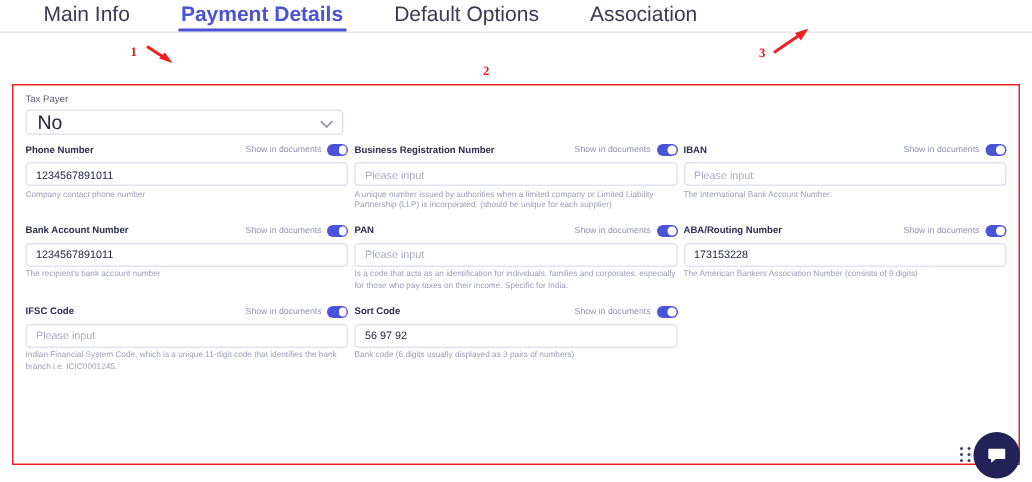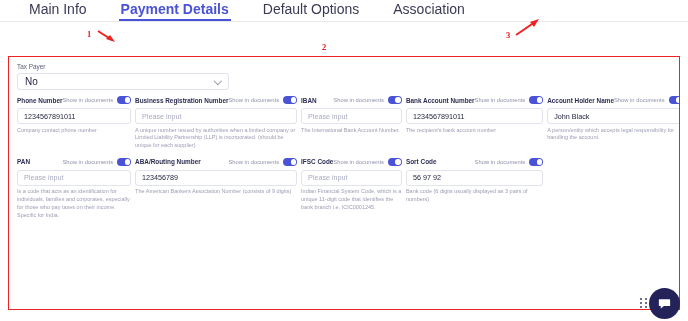--- a/index.html
+++ b/index.html
@@ -71,21 +71,21 @@
   
   .form-region {
     position:absolute; left:8px; top:56px; right:8px; bottom:11px;
     border: 1.6px solid #ee2222;
     background: #ffffff;
     padding: 6px 8px 0 8px;
     overflow:hidden;
   }
 
   .grid {
-    display:grid; grid-template-columns: 1fr 1fr 1fr 1fr 1fr;
+    display:grid; grid-template-columns: 1fr 1fr 1fr;
     column-gap: 4px;
   }
   .field { margin-bottom: 6px; }
   .field-head {
     display:flex; align-items:center; justify-content:space-between;
     height: 11px; margin-bottom: 2.5px;
   }
   .flabel { font-size: 6.4px; color:#2b2d52; font-weight:bold; white-space:nowrap; }
   .flabel.plain { font-weight:normal; color:#5a5c78; }
   .show-wrap { display:flex; align-items:center; gap:4px; }
@@ -104,21 +104,21 @@
     font-size:7.2px; color:#23253f; background:#fff;
   }
   .input.ph { color:#a9abc0; }
   .hint {
     font-size:5.5px; color:#9b9db3; line-height:1.45;
     margin-top:2.5px; max-width: 100%;
   }
   .select {
     height:17px; border:1px solid #e1e3ee; border-radius:3px;
     display:flex; align-items:center; justify-content:space-between;
-    padding:0 7px; font-size:10px; color:#23253f; cursor:pointer;
+    padding:0 7px; font-size:13px; color:#23253f; cursor:pointer;
   }
   .chev { width:6px; height:6px; position:relative; }
   .chev::after {
     content:""; position:absolute; left:0; top:0;
     width:4.5px; height:4.5px;
     border-right:1px solid #8a8ca3; border-bottom:1px solid #8a8ca3;
     transform: rotate(45deg);
   }
   .taxpayer { width: 212px; margin-bottom: 5px; }
 
@@ -218,31 +218,20 @@
           <span class="flabel">Bank Account Number</span>
           <span class="show-wrap">
             <span class="show-txt">Show in documents</span>
             <span class="mini-toggle"></span>
           </span>
         </div>
         <div class="input">1234567891011</div>
         <div class="hint">The recipient's bank account number</div>
       </div>
 
-      <div class="field">
-        <div class="field-head">
-          <span class="flabel">Account Holder Name</span>
-          <span class="show-wrap">
-            <span class="show-txt">Show in documents</span>
-            <span class="mini-toggle"></span>
-          </span>
-        </div>
-        <div class="input">John Black</div>
-        <div class="hint">A person/entity which accepts legal responsibility for handling the account.</div>
-      </div>
 
 
 
       <div class="field">
         <div class="field-head">
           <span class="flabel">PAN</span>
           <span class="show-wrap">
             <span class="show-txt">Show in documents</span>
             <span class="mini-toggle"></span>
           </span>
@@ -252,21 +241,21 @@
       </div>
 
       <div class="field">
         <div class="field-head">
           <span class="flabel">ABA/Routing Number</span>
           <span class="show-wrap">
             <span class="show-txt">Show in documents</span>
             <span class="mini-toggle"></span>
           </span>
         </div>
-        <div class="input">123456789</div>
+        <div class="input">173153228</div>
         <div class="hint">The American Bankers Association Number (consists of 9 digits)</div>
       </div>
 
 
       <div class="field">
         <div class="field-head">
           <span class="flabel">IFSC Code</span>
           <span class="show-wrap">
             <span class="show-txt">Show in documents</span>
             <span class="mini-toggle"></span>

